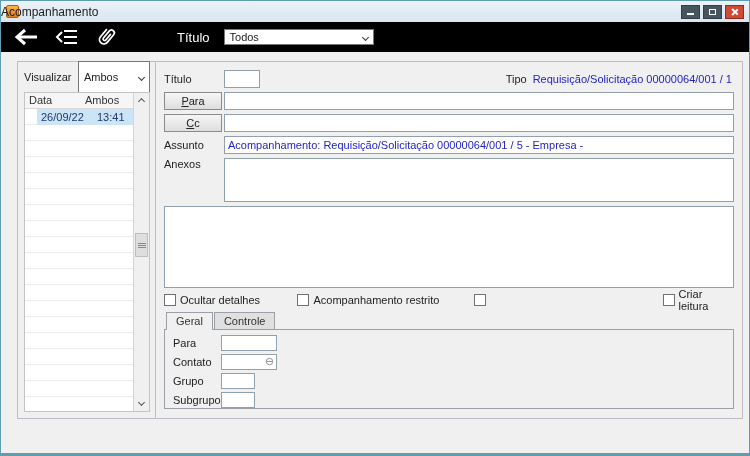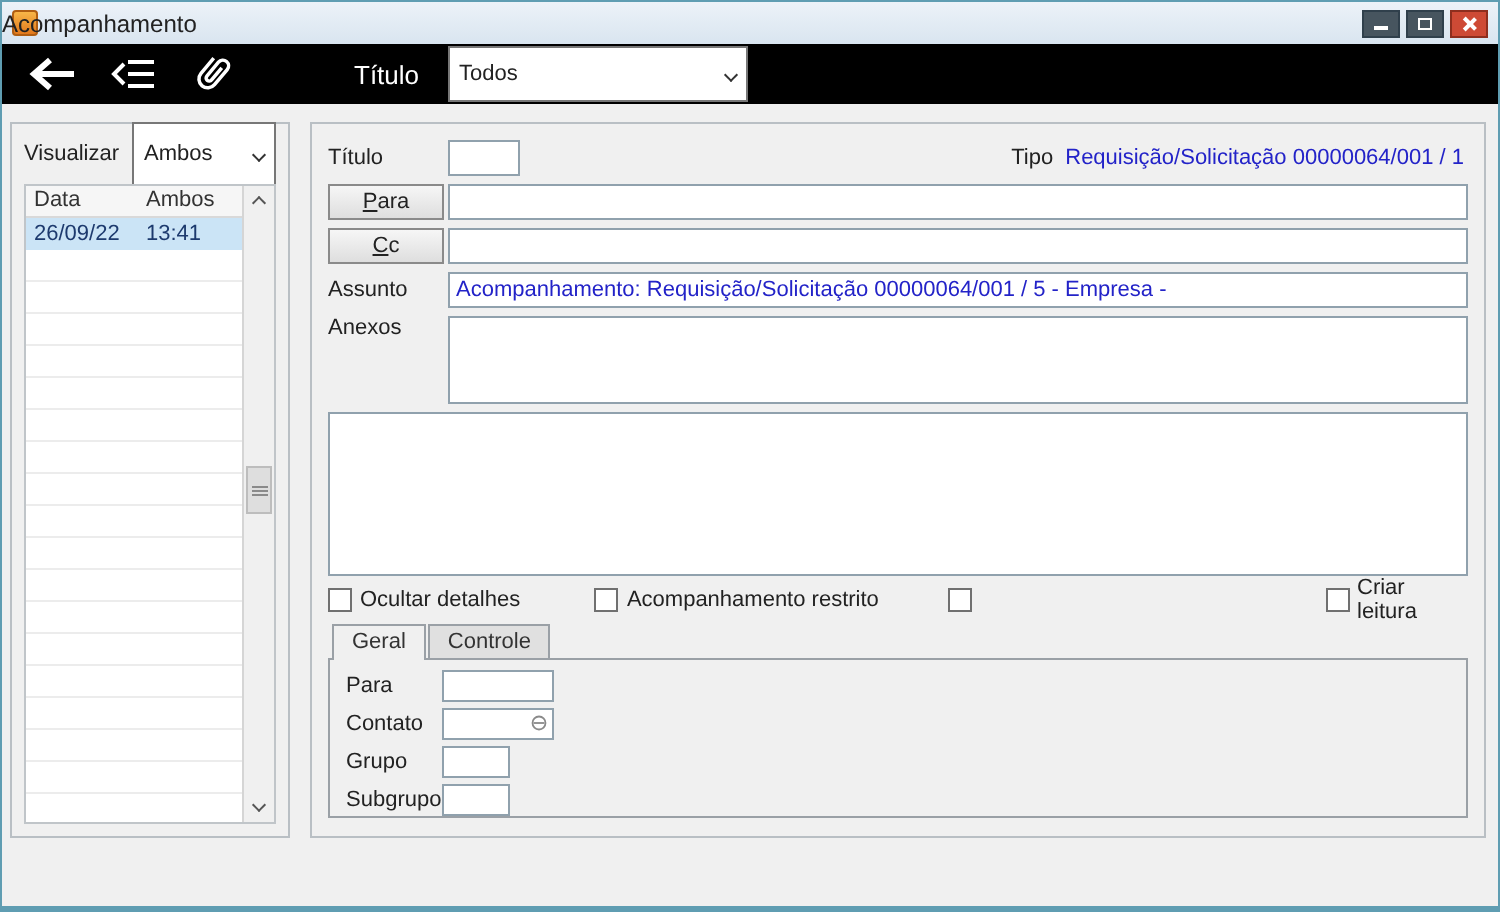--- a/index.html
+++ b/index.html
@@ -21,35 +21,35 @@
 .glyph-close::before{transform:rotate(45deg);}
 .glyph-close::after{transform:rotate(-45deg);}
 
 
 .toolbar{height:30px;background:#000;display:flex;align-items:center;padding:0 12px;}
 .tb-btn{margin-right:16px;display:flex;align-items:center;cursor:pointer;}
 .tb-title{color:#fff;font-size:13px;margin-left:44px;margin-right:14px;}
 .combo{background:#fff;border:1px solid #777;display:flex;align-items:center;padding:0 5px;color:#222;}
 .combo .chev{margin-left:auto;}
 .chev{width:5px;height:5px;border-right:1px solid #333;border-bottom:1px solid #333;transform:rotate(45deg);flex:none;}
-.tb-combo{width:150px;height:28px;}
-
-
-.left-panel{position:absolute;left:4px;top:60px;width:140px;height:358px;border:1px solid #b9bfc4;background:#f0f0f0;padding:6px;}
+.tb-combo{width:150px;height:16px;}
+
+
+.left-panel{position:absolute;left:16px;top:60px;width:140px;height:358px;border:1px solid #b9bfc4;background:#f0f0f0;padding:6px;}
 .viz-row{display:flex;align-items:center;height:18px;}
 .viz-combo{width:72px;height:32px;margin-left:auto;}
 .grid{position:relative;margin-top:6px;height:320px;border:1px solid #c0c5c9;background:#fff;}
 .grid-header{display:flex;height:16px;background:#f6f6f6;border-bottom:1px solid #d9d9d9;}
 .grid-header span{padding:1px 4px;color:#333;}
 .col-data{width:56px;flex:none;}
 .col-hora{width:50px;flex:none;}
 .grid-body{position:absolute;left:0;top:16px;right:16px;bottom:0;background:repeating-linear-gradient(to bottom,#fff 0,#fff 15px,#ececec 15px,#ececec 16px);}
 .grid-row{display:flex;height:16px;align-items:center;}
 .grid-row span{padding:0 4px;}
-.grid-row.selected{background:#cbe4f6;color:#1d3a6e;}
+.grid-row.selected{background:#cbe4f6;color:#1d3a6e;margin-left:12px;}
 .vscroll{position:absolute;right:0;top:0;bottom:0;width:16px;background:#f0f0f0;border-left:1px solid #d5d5d5;}
 .sb-up{position:absolute;top:0;left:0;right:0;height:14px;display:flex;align-items:center;justify-content:center;}
 .sb-down{position:absolute;bottom:0;left:0;right:0;height:14px;display:flex;align-items:center;justify-content:center;}
 .schev{width:5px;height:5px;border-right:1px solid #555;border-bottom:1px solid #555;}
 .schev.up{transform:rotate(-135deg);margin-top:3px;}
 .schev.down{transform:rotate(45deg);margin-bottom:3px;}
 .sb-thumb{position:absolute;left:1px;right:1px;top:140px;height:24px;background:#dedede;border:1px solid #bdbdbd;display:flex;align-items:center;justify-content:center;}
 .grip{width:8px;height:5px;background:repeating-linear-gradient(to bottom,#8a8a8a 0,#8a8a8a 1px,transparent 1px,transparent 2px);}
 
 

